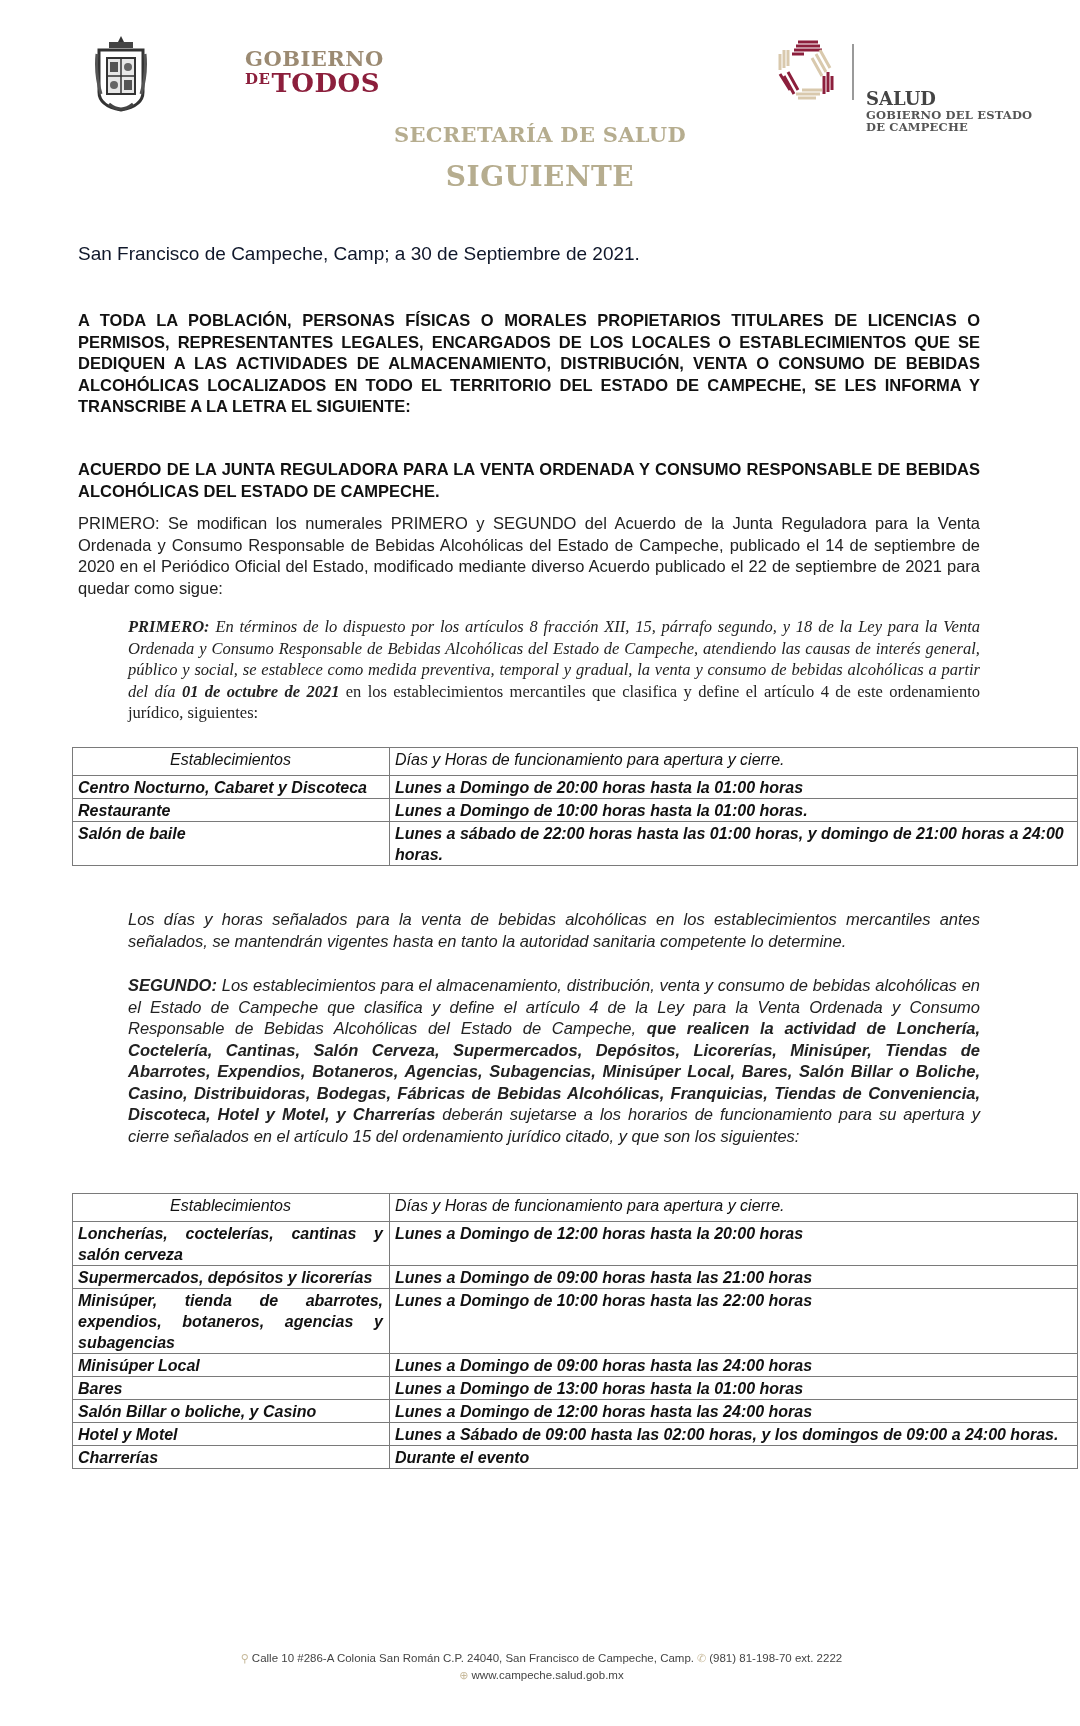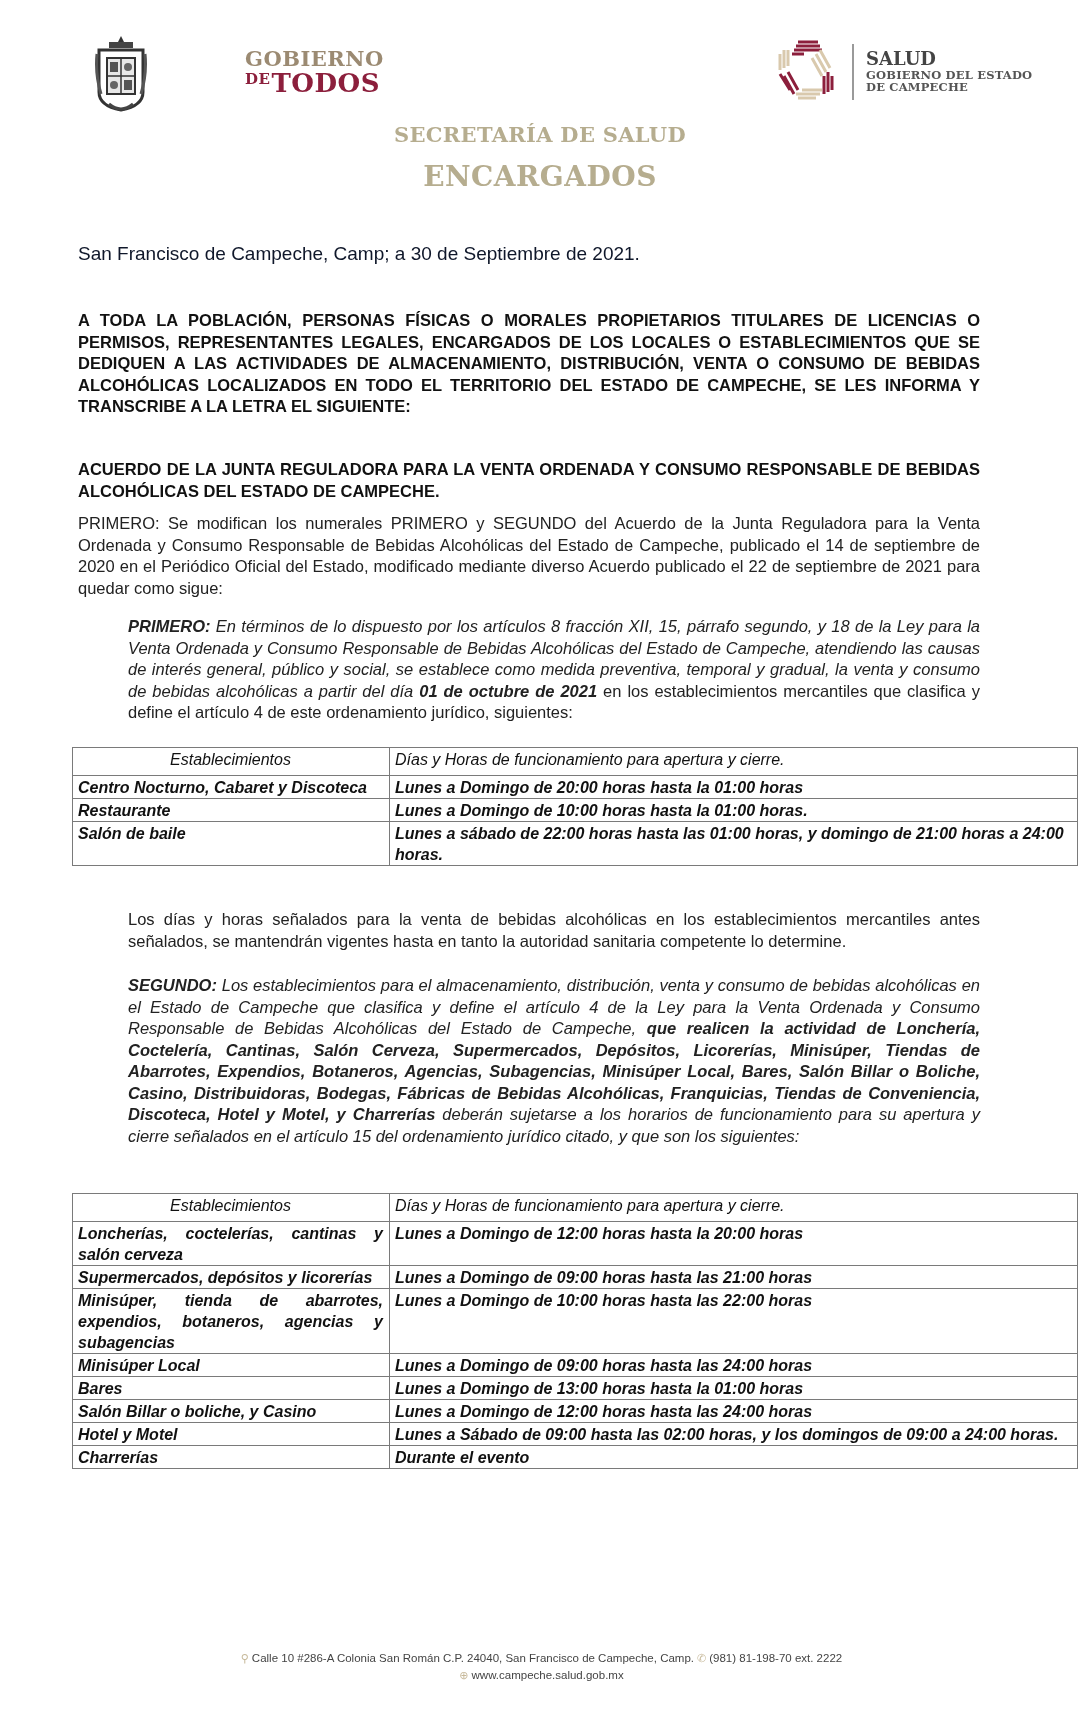--- a/index.html
+++ b/index.html
@@ -6,33 +6,33 @@
   body { width: 1080px; height: 1726px; position: relative; overflow: hidden; color: #1a1a1a; }
   .abs { position: absolute; }
   .coat { left: 95px; top: 34px; width: 52px; height: 80px; }
   .gob { left: 245px; top: 48px; font-family: "DejaVu Serif", serif; font-weight: bold; line-height: 1; }
   .gob .l1 { font-size: 21px; color: #9b8a72; letter-spacing: 0.5px; }
   .gob .l2 { font-size: 26px; color: #8c1f3c; margin-top: 1px; letter-spacing: 0.5px; }
   .gob .l2 .de { font-size: 15px; vertical-align: 8px; margin-right: 1px; }
   .salud-logo { left: 776px; top: 36px; width: 66px; height: 68px; }
   .salud-div { left: 852px; top: 44px; width: 2px; height: 56px; background: #9a9a9a; }
   .salud-txt { left: 866px; top: 50px; font-family: "DejaVu Serif", serif; font-weight: bold; color: #4a4a4a; line-height: 1.05; }
-  .salud-txt .t1 { font-size: 18px; color: #444; }
+  .salud-txt .t1 { font-size: 18px; color: #444; margin-top: 40px; }
   .salud-txt .t2, .salud-txt .t3 { font-size: 11.5px; color: #555; letter-spacing: 0.2px; }
   .sec { left: 0; width: 1080px; text-align: center; top: 122px; font-family: "DejaVu Serif", serif; font-weight: bold; font-size: 21px; color: #b6ad8f; letter-spacing: 0.3px; }
   .com { left: 0; width: 1080px; text-align: center; top: 160px; font-family: "DejaVu Serif", serif; font-weight: bold; font-size: 28px; color: #b6ad8f; letter-spacing: 0.5px; }
   .date { left: 78px; top: 243px; font-family: "Liberation Sans", sans-serif; font-size: 19px; color: #0f172a; }
   .intro { left: 78px; top: 310px; width: 902px; font-family: "Liberation Sans", sans-serif; font-weight: bold; font-size: 16.5px; line-height: 21.5px; text-align: justify; color: #111; font-stretch: condensed; }
   .acuerdo { left: 78px; top: 459px; width: 902px; font-family: "Liberation Sans", sans-serif; font-weight: bold; font-size: 16.5px; line-height: 21.5px; text-align: justify; color: #111; }
   .primero-p { left: 78px; top: 513px; width: 902px; font-family: "Liberation Sans", sans-serif; font-size: 16.5px; line-height: 21.5px; text-align: justify; color: #222; }
   .quote { left: 128px; width: 852px; font-family: "Liberation Sans", sans-serif; font-size: 16.5px; line-height: 21.5px; text-align: justify; color: #222; }
   .quote .it { font-style: italic; }
   .quote b { font-weight: bold; }
-  .q1 { top: 616px; }
-  .q2 { top: 909px; }
+  .q1 { top: 616px; font-family: Liberation Serif, serif; }
+  .q2 { top: 909px; font-style: italic; }
   .q3 { top: 975px; }
   table.sched { position: absolute; left: 72px; width: 1006px; border-collapse: collapse; font-family: "Liberation Sans", sans-serif; font-size: 16px; color: #111; }
   table.sched td, table.sched th { border: 1.5px solid #7a7a7a; vertical-align: top; padding: 1px 6px 0 5px; line-height: 21px; }
   table.sched th { font-weight: normal; font-style: italic; text-align: left; height: 26px; }
   table.sched th.c1 { text-align: center; }
   table.sched td { font-weight: bold; font-style: italic; }
   table.sched td.c1 { width: 305px; text-align: justify; text-align-last: left; }
   .t1 { top: 747px; }
   .t2 { top: 1193px; }
   .footer { left: 0; width: 1080px; text-align: center; font-family: "Liberation Sans", sans-serif; font-size: 11.5px; color: #444; }
@@ -78,21 +78,21 @@
   </svg>
 </div>
 <div class="abs salud-div"></div>
 <div class="abs salud-txt">
   <div class="t1">SALUD</div>
   <div class="t2">GOBIERNO DEL ESTADO</div>
   <div class="t3">DE CAMPECHE</div>
 </div>
 
 <div class="abs sec">SECRETARÍA DE SALUD</div>
-<div class="abs com">ENCARGADOS</div>
+<div class="abs com">SIGUIENTE</div>
 
 <div class="abs date">San Francisco de Campeche, Camp; a 30 de Septiembre de 2021.</div>
 
 <div class="abs intro">A TODA LA POBLACIÓN, PERSONAS FÍSICAS O MORALES PROPIETARIOS TITULARES DE LICENCIAS O PERMISOS, REPRESENTANTES LEGALES, ENCARGADOS DE LOS LOCALES O ESTABLECIMIENTOS QUE SE DEDIQUEN A LAS ACTIVIDADES DE ALMACENAMIENTO, DISTRIBUCIÓN, VENTA O CONSUMO DE BEBIDAS ALCOHÓLICAS LOCALIZADOS EN TODO EL TERRITORIO DEL ESTADO DE CAMPECHE, SE LES INFORMA Y TRANSCRIBE A LA LETRA EL SIGUIENTE:</div>
 
 <div class="abs acuerdo">ACUERDO DE LA JUNTA REGULADORA PARA LA VENTA ORDENADA Y CONSUMO RESPONSABLE DE BEBIDAS ALCOHÓLICAS DEL ESTADO DE CAMPECHE.</div>
 
 <div class="abs primero-p">PRIMERO: Se modifican los numerales PRIMERO y SEGUNDO del Acuerdo de la Junta Reguladora para la Venta Ordenada y Consumo Responsable de Bebidas Alcohólicas del Estado de Campeche, publicado el 14 de septiembre de 2020 en el Periódico Oficial del Estado, modificado mediante diverso Acuerdo publicado el 22 de septiembre de 2021 para quedar como sigue:</div>
 
 <div class="abs quote q1">

